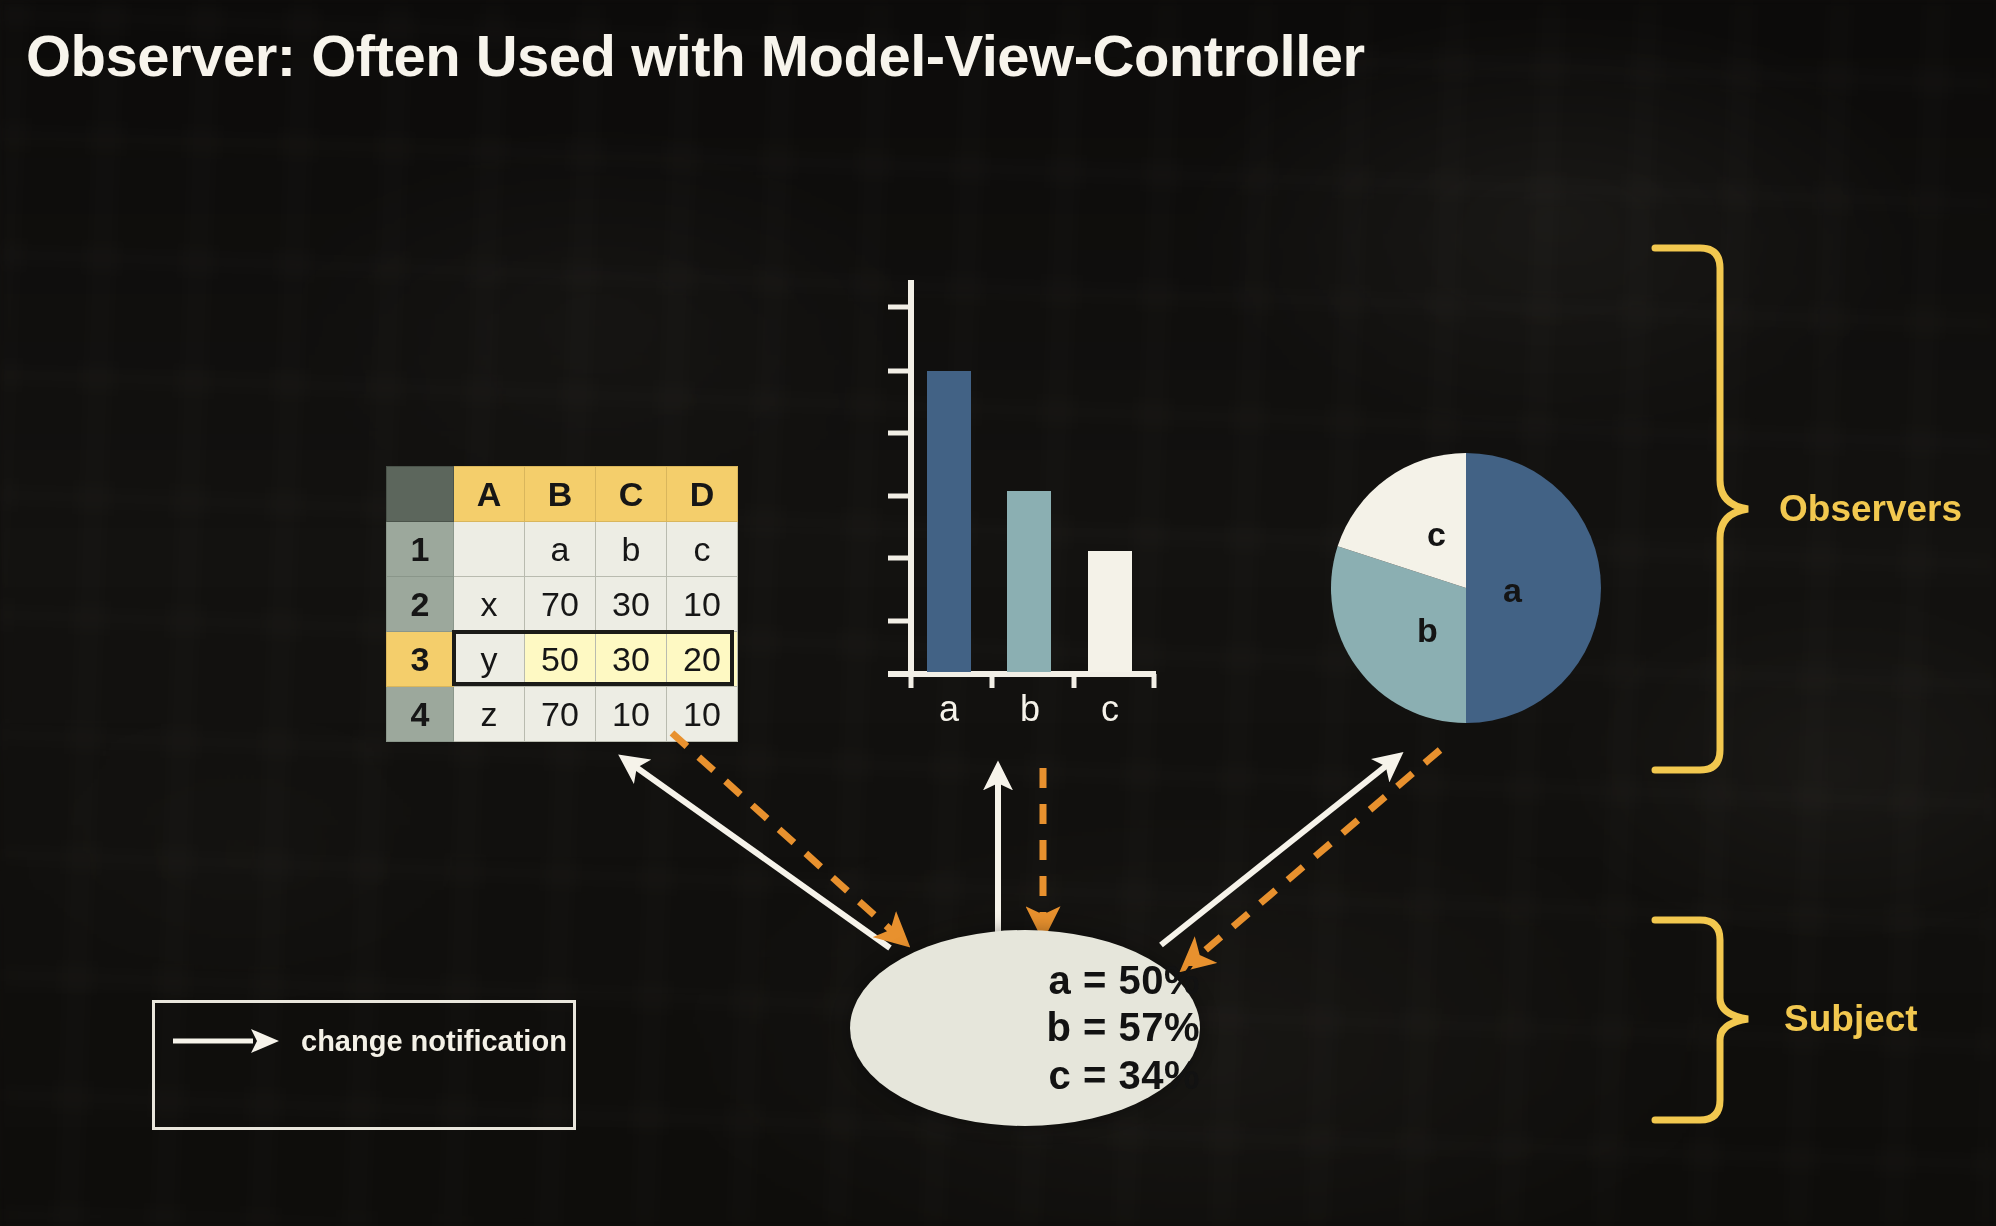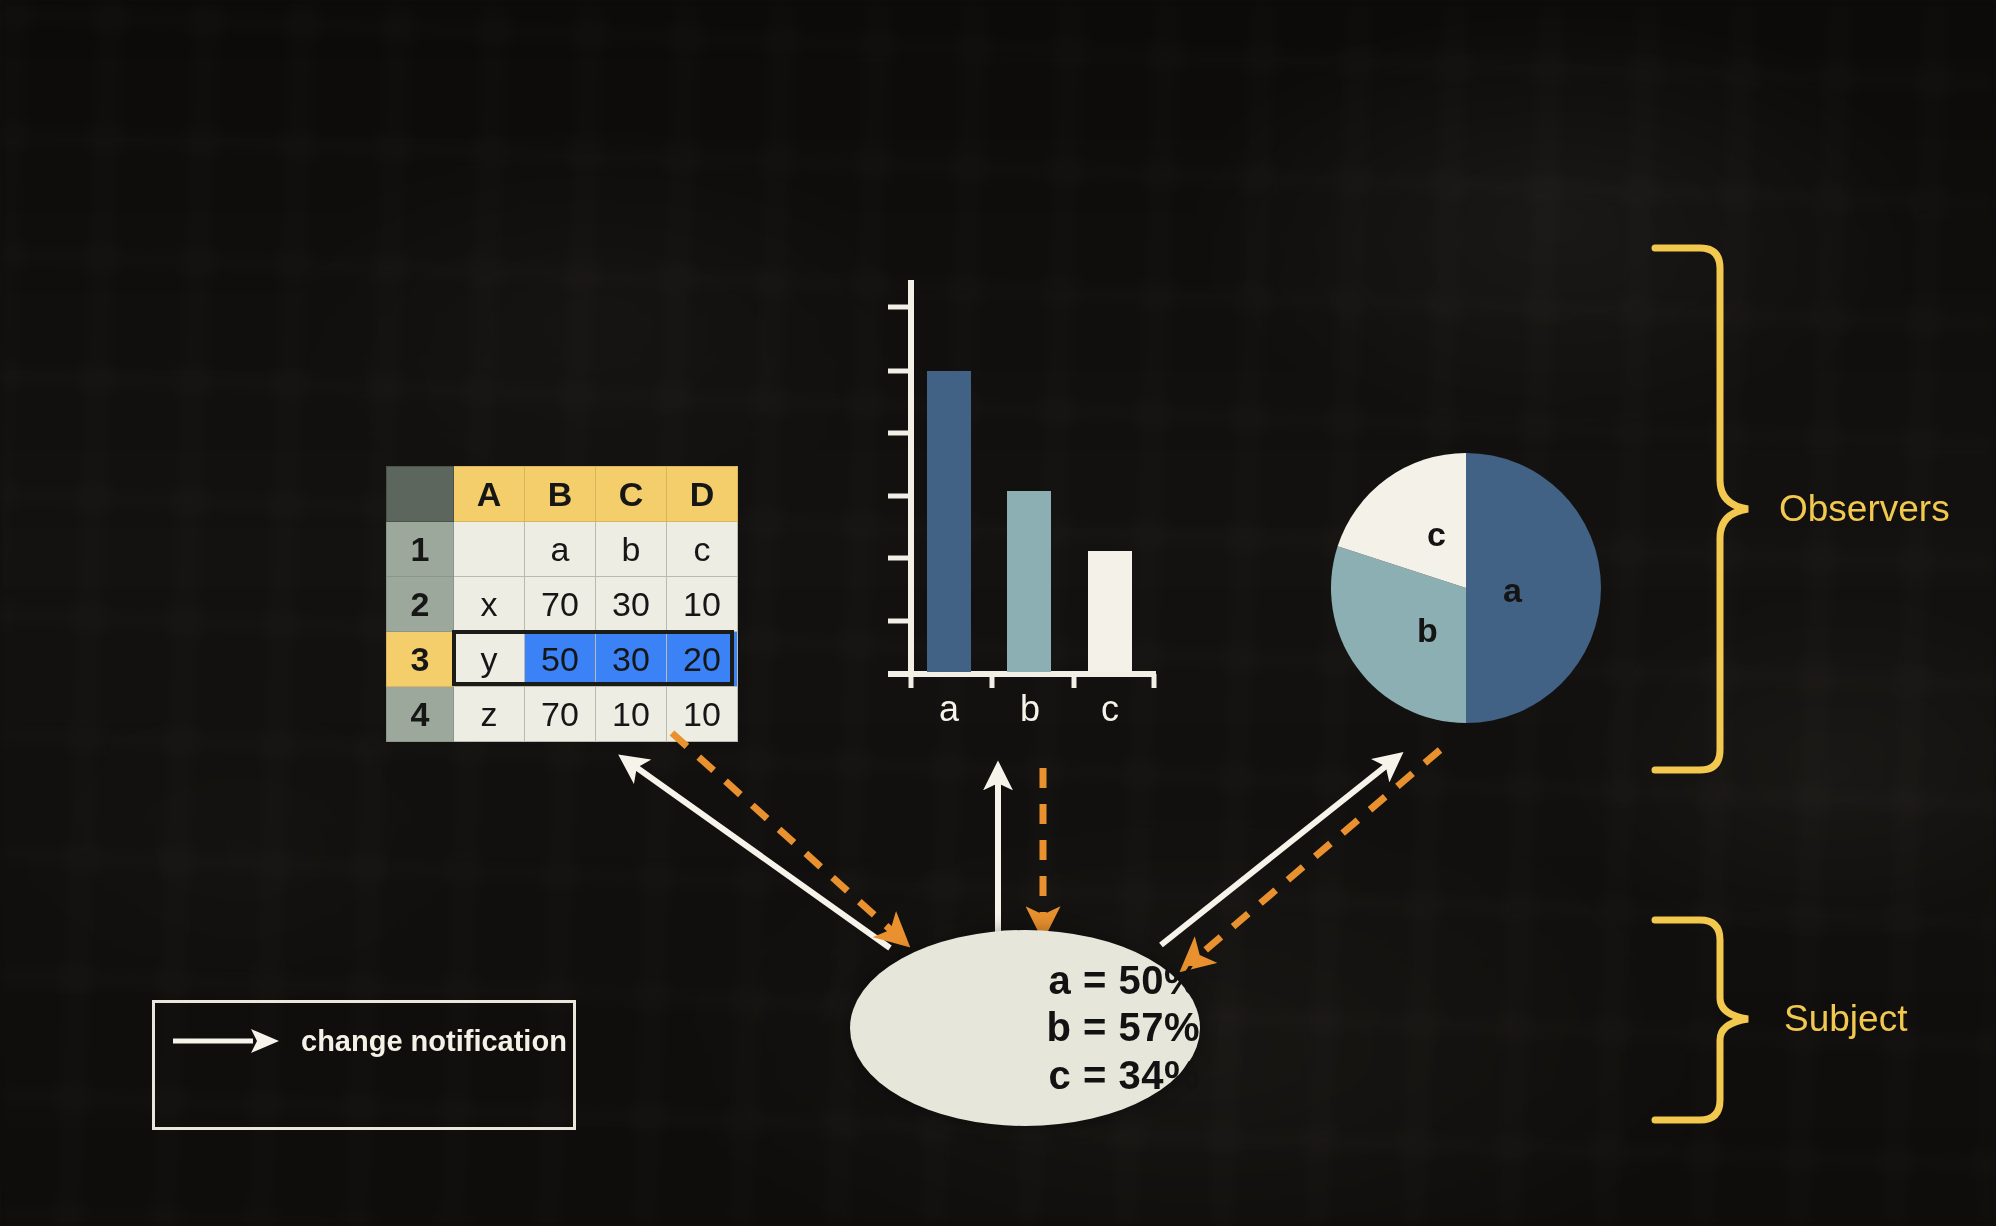--- a/index.html
+++ b/index.html
@@ -84,21 +84,21 @@
     width: 66px;
     background: #9CA89C;
     font-weight: bold;
     border: 1px solid #8A968A;
   }
   #table-wrap tr.sel td.rowhead {
     background: #F4CE6B;
     border: 1px solid #D9B65C;
   }
   #table-wrap td.selcell {
-    background: #3b82f6;
+    background: #fef9c3;
   }
   #sel-outline {
     position: absolute;
     left: 66px;
     top: 164px;
     width: 282px;
     height: 56px;
     border: 4px solid #1B1B18;
     box-sizing: border-box;
     pointer-events: none;
@@ -188,21 +188,21 @@
     font-weight: bold;
     color: #F4F1E7;
     margin-left: 14px;
   }
   #legend .sym { width: 120px; height: 40px; margin-left: 12px; }
 
   
   .brace-label {
     position: absolute;
     font-size: 37px;
-    font-weight: normal;
+    font-weight: bold;
     color: #F2C84F;
     white-space: nowrap;
   }
   #label-observers { left: 1779px; top: 488px; }
   #label-subject   { left: 1784px; top: 998px; }
 
   
   #overlay {
     position: absolute;
     inset: 0;
@@ -210,20 +210,21 @@
   }
 </style>
 </head>
 <body>
 
 <div id="slide">
 
   <div class="bg-layer"></div>
   <div class="bg-streaks"></div>
 
+  <div id="title">Observer: Often Used with Model-View-Controller</div>
 
   <div id="table-wrap">
     <table>
       <tbody>
           <tr>
         <td class="corner"></td>
         <td class="colhead">A</td>
         <td class="colhead">B</td>
         <td class="colhead">C</td>
         <td class="colhead">D</td>

